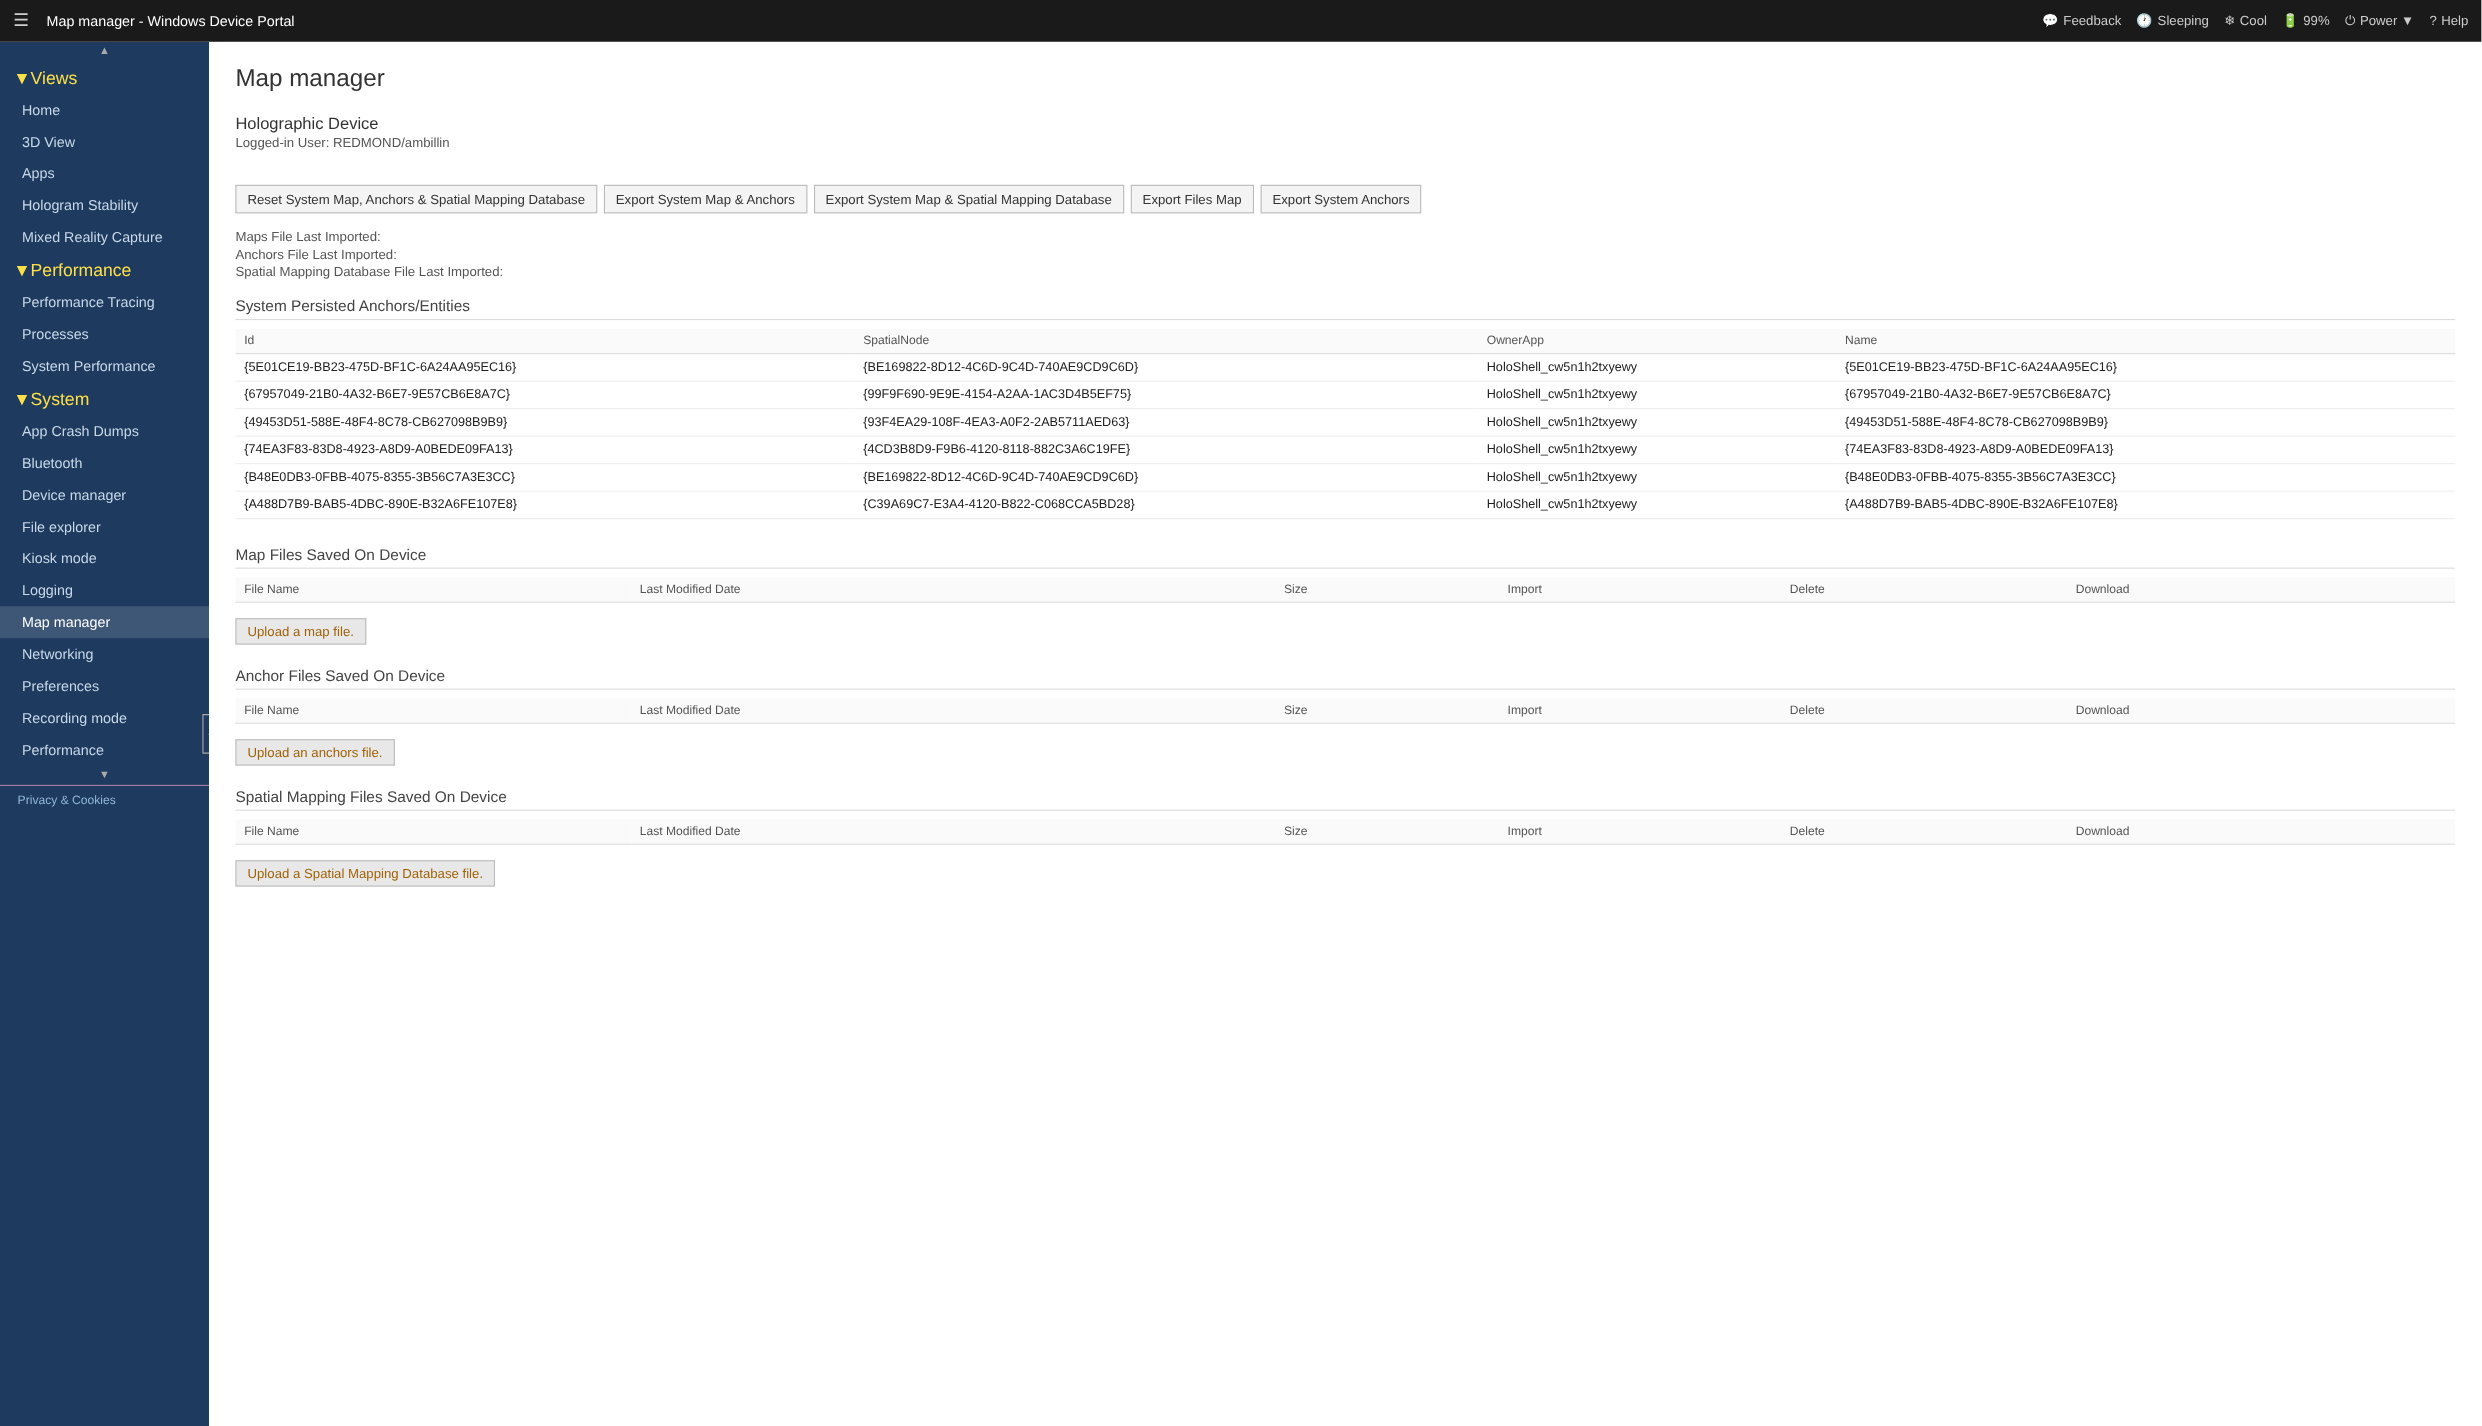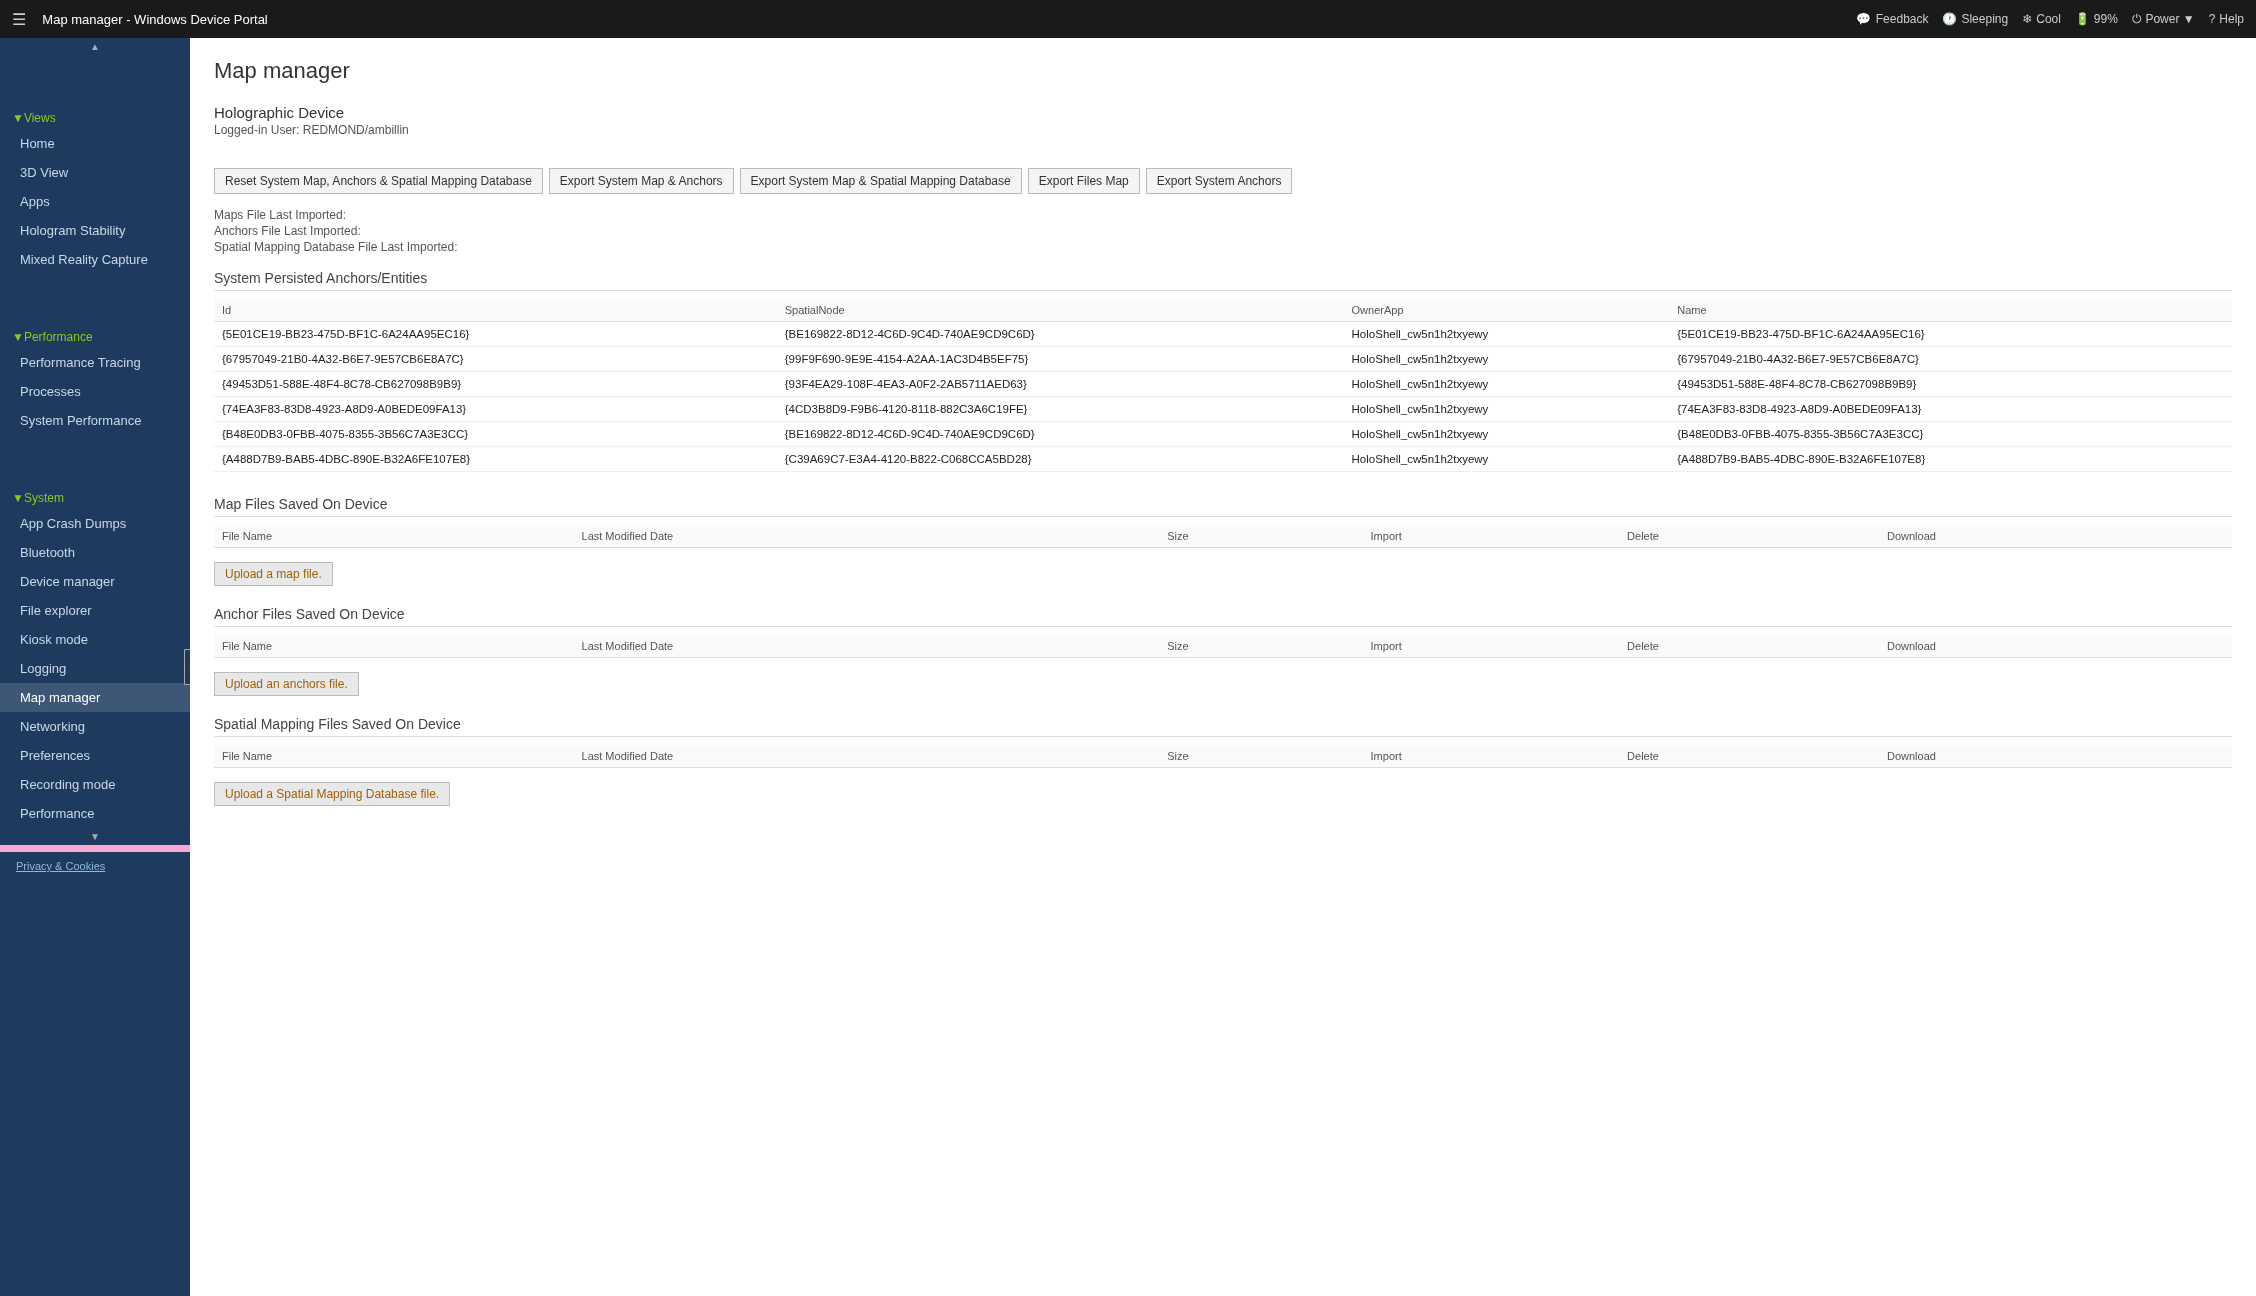--- a/index.html
+++ b/index.html
@@ -42,26 +42,25 @@
       padding: 3px 0;
       font-size: 10px;
       color: #aaa;
       cursor: pointer;
       flex-shrink: 0;
     }
     #sidebar .scroll-up { top: 0; }
     #sidebar .scroll-down { bottom: 0; }
     .sidebar-section-header {
       padding: 8px 16px 4px 12px;
-      font-size: 12px;
-      color: #84cc16;
+      font-size: 16px;
+      color: #fde047;
       display: flex;
       align-items: center;
       gap: 4px;
-      margin-top: 48px;
     }
     .sidebar-item {
       padding: 7px 16px 7px 20px;
       font-size: 13px;
       color: #c8d8e8;
       cursor: pointer;
       display: block;
     }
     .sidebar-item.active { background: rgba(255,255,255,0.15); color: #fff; }
     .sidebar-collapse-btn {
@@ -79,23 +78,22 @@
       align-items: center;
       justify-content: center;
       color: #aaa;
       font-size: 10px;
       z-index: 10;
     }
     .privacy-bar {
       padding: 8px 16px;
       font-size: 11px;
       color: #90b8d8;
-      border-top: 7px solid #f9a8d4;
-      cursor: pointer;
-      text-decoration: underline;
+      border-top: 1px solid #f9a8d4;
+      cursor: pointer;
     }
 
     
     #content {
       flex: 1;
       overflow-y: auto;
       padding: 20px 24px;
       background: #fff;
     }
     #content h1 {

